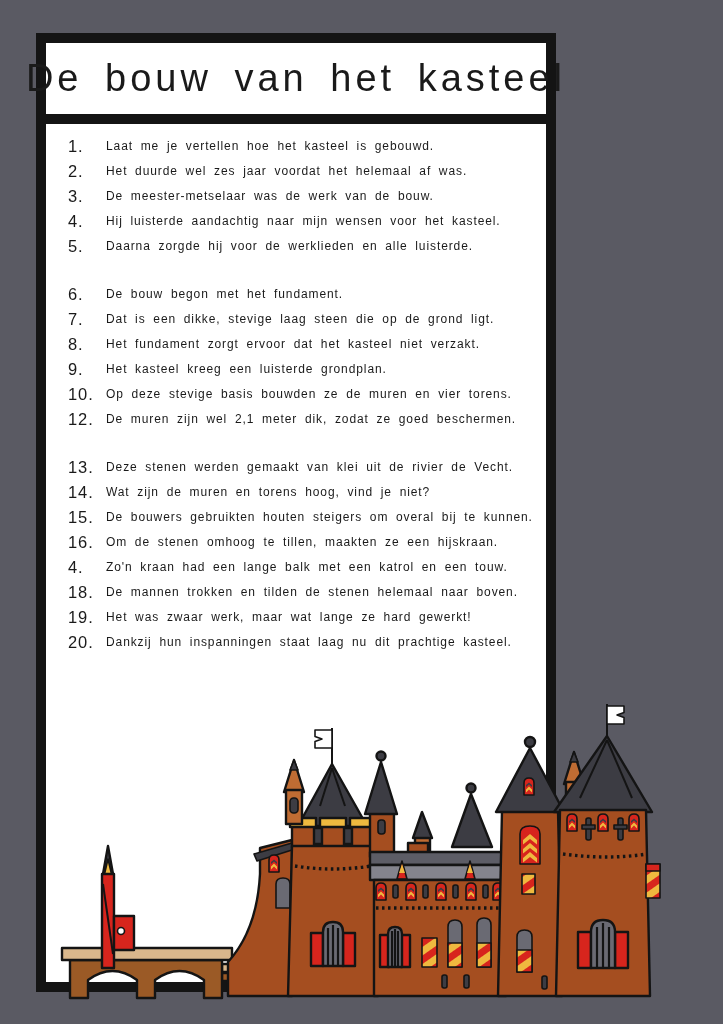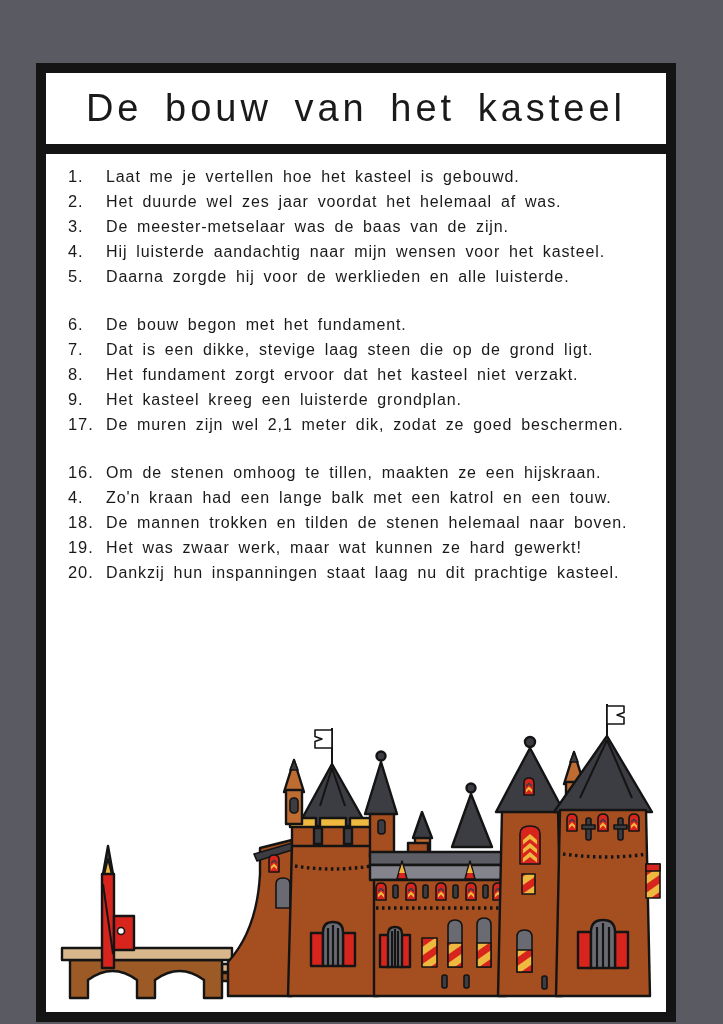--- a/index.html
+++ b/index.html
@@ -2,36 +2,36 @@
 <html style="--page-bg: #5a5a63; --paper: #ffffff; --ink: #1a1a1a; --outline: #141414; --castle-wall: #a54e20; --castle-wall-light: #bf6c33; --roof-dark: #3c3c43; --roof-gray: #84848d; --roof-gray-dark: #5d5d66; --trim-yellow: #efb93f; --shutter-red: #d7251d; --window-gray: #6a6a73; --bridge-brown: #9b5a26; --plank-tan: #d9b78c;"><head>
 <meta charset="utf-8">
 <style>
   html,body{margin:0;padding:0;}
   .page{
     position:relative; width:723px; height:1024px;
     background:var(--page-bg); overflow:hidden;
     font-family:"Liberation Sans", sans-serif;
   }
   .frame{
-    position:absolute; left:36px; top:33px; width:640px; height:959px;
-    background:var(--paper); border:10px solid var(--outline); box-sizing:border-box;margin-top:30px;
+    position:absolute; left:36px; top:33px; width:520px; height:959px;
+    background:var(--paper); border:10px solid var(--outline); box-sizing:border-box;
   }
   .title-area{
     height:71px; border-bottom:10px solid var(--outline);
     display:flex; align-items:center; justify-content:center;
   }
   h1{
     margin:0; font-size:38px; font-weight:400; color:var(--ink);
     letter-spacing:4px; word-spacing:8px; white-space:nowrap;
   }
   .content-area{ padding:10px 8px 0 22px; }
   .group{ margin-bottom:23px; }
   .row{ display:flex; line-height:25px; color:var(--ink); }
   .num{ flex:none; width:38px; font-size:16.5px; letter-spacing:0.9px; }
-  .txt{ flex:1; font-size:16px; letter-spacing:0.9px; word-spacing:3.5px; white-space:nowrap; }
+  .txt{ flex:1; font-size:12px; letter-spacing:0.9px; word-spacing:3.5px; white-space:nowrap; }
   svg.castle{ position:absolute; left:40px; top:702px; width:640px; height:300px; z-index:2; }
   svg.castle *{ stroke:var(--outline); stroke-width:2.4; stroke-linejoin:round; }
   svg .thin{ stroke-width:1.6; }
   svg .nostroke{ stroke:none; }
   svg .wall{ fill:var(--castle-wall); }
   svg .wall2{ fill:var(--castle-wall-light); }
   svg .roofd{ fill:var(--roof-dark); }
   svg .roofg{ fill:var(--roof-gray); }
   svg .roofgd{ fill:var(--roof-gray-dark); }
   svg .yel{ fill:var(--trim-yellow); }
@@ -59,21 +59,21 @@
             <div class="row">
               <span class="num">1.</span>
               <span class="txt">Laat me je vertellen hoe het kasteel is gebouwd.</span>
             </div>
             <div class="row">
               <span class="num">2.</span>
               <span class="txt">Het duurde wel zes jaar voordat het helemaal af was.</span>
             </div>
             <div class="row">
               <span class="num">3.</span>
-              <span class="txt">De meester-metselaar was de baas van de zijn.</span>
+              <span class="txt">De meester-metselaar was de werk van de bouw.</span>
             </div>
             <div class="row">
               <span class="num">4.</span>
               <span class="txt">Hij luisterde aandachtig naar mijn wensen voor het kasteel.</span>
             </div>
             <div class="row">
               <span class="num">5.</span>
               <span class="txt">Daarna zorgde hij voor de werklieden en alle luisterde.</span>
             </div>
           </div>
@@ -88,40 +88,56 @@
             </div>
             <div class="row">
               <span class="num">8.</span>
               <span class="txt">Het fundament zorgt ervoor dat het kasteel niet verzakt.</span>
             </div>
             <div class="row">
               <span class="num">9.</span>
               <span class="txt">Het kasteel kreeg een luisterde grondplan.</span>
             </div>
             <div class="row">
-              <span class="num">17.</span>
+              <span class="num">10.</span>
+              <span class="txt">Op deze stevige basis bouwden ze de muren en vier torens.</span>
+            </div>
+            <div class="row">
+              <span class="num">12.</span>
               <span class="txt">De muren zijn wel 2,1 meter dik, zodat ze goed beschermen.</span>
             </div>
           </div>
           <div class="group">
             <div class="row">
+              <span class="num">13.</span>
+              <span class="txt">Deze stenen werden gemaakt van klei uit de rivier de Vecht.</span>
+            </div>
+            <div class="row">
+              <span class="num">14.</span>
+              <span class="txt">Wat zijn de muren en torens hoog, vind je niet?</span>
+            </div>
+            <div class="row">
+              <span class="num">15.</span>
+              <span class="txt">De bouwers gebruikten houten steigers om overal bij te kunnen.</span>
+            </div>
+            <div class="row">
               <span class="num">16.</span>
               <span class="txt">Om de stenen omhoog te tillen, maakten ze een hijskraan.</span>
             </div>
             <div class="row">
               <span class="num">4.</span>
               <span class="txt">Zo'n kraan had een lange balk met een katrol en een touw.</span>
             </div>
             <div class="row">
               <span class="num">18.</span>
               <span class="txt">De mannen trokken en tilden de stenen helemaal naar boven.</span>
             </div>
             <div class="row">
               <span class="num">19.</span>
-              <span class="txt">Het was zwaar werk, maar wat kunnen ze hard gewerkt!</span>
+              <span class="txt">Het was zwaar werk, maar wat lange ze hard gewerkt!</span>
             </div>
             <div class="row">
               <span class="num">20.</span>
               <span class="txt">Dankzij hun inspanningen staat laag nu dit prachtige kasteel.</span>
             </div>
           </div>
         </div>
     </div>
   </div>
 

